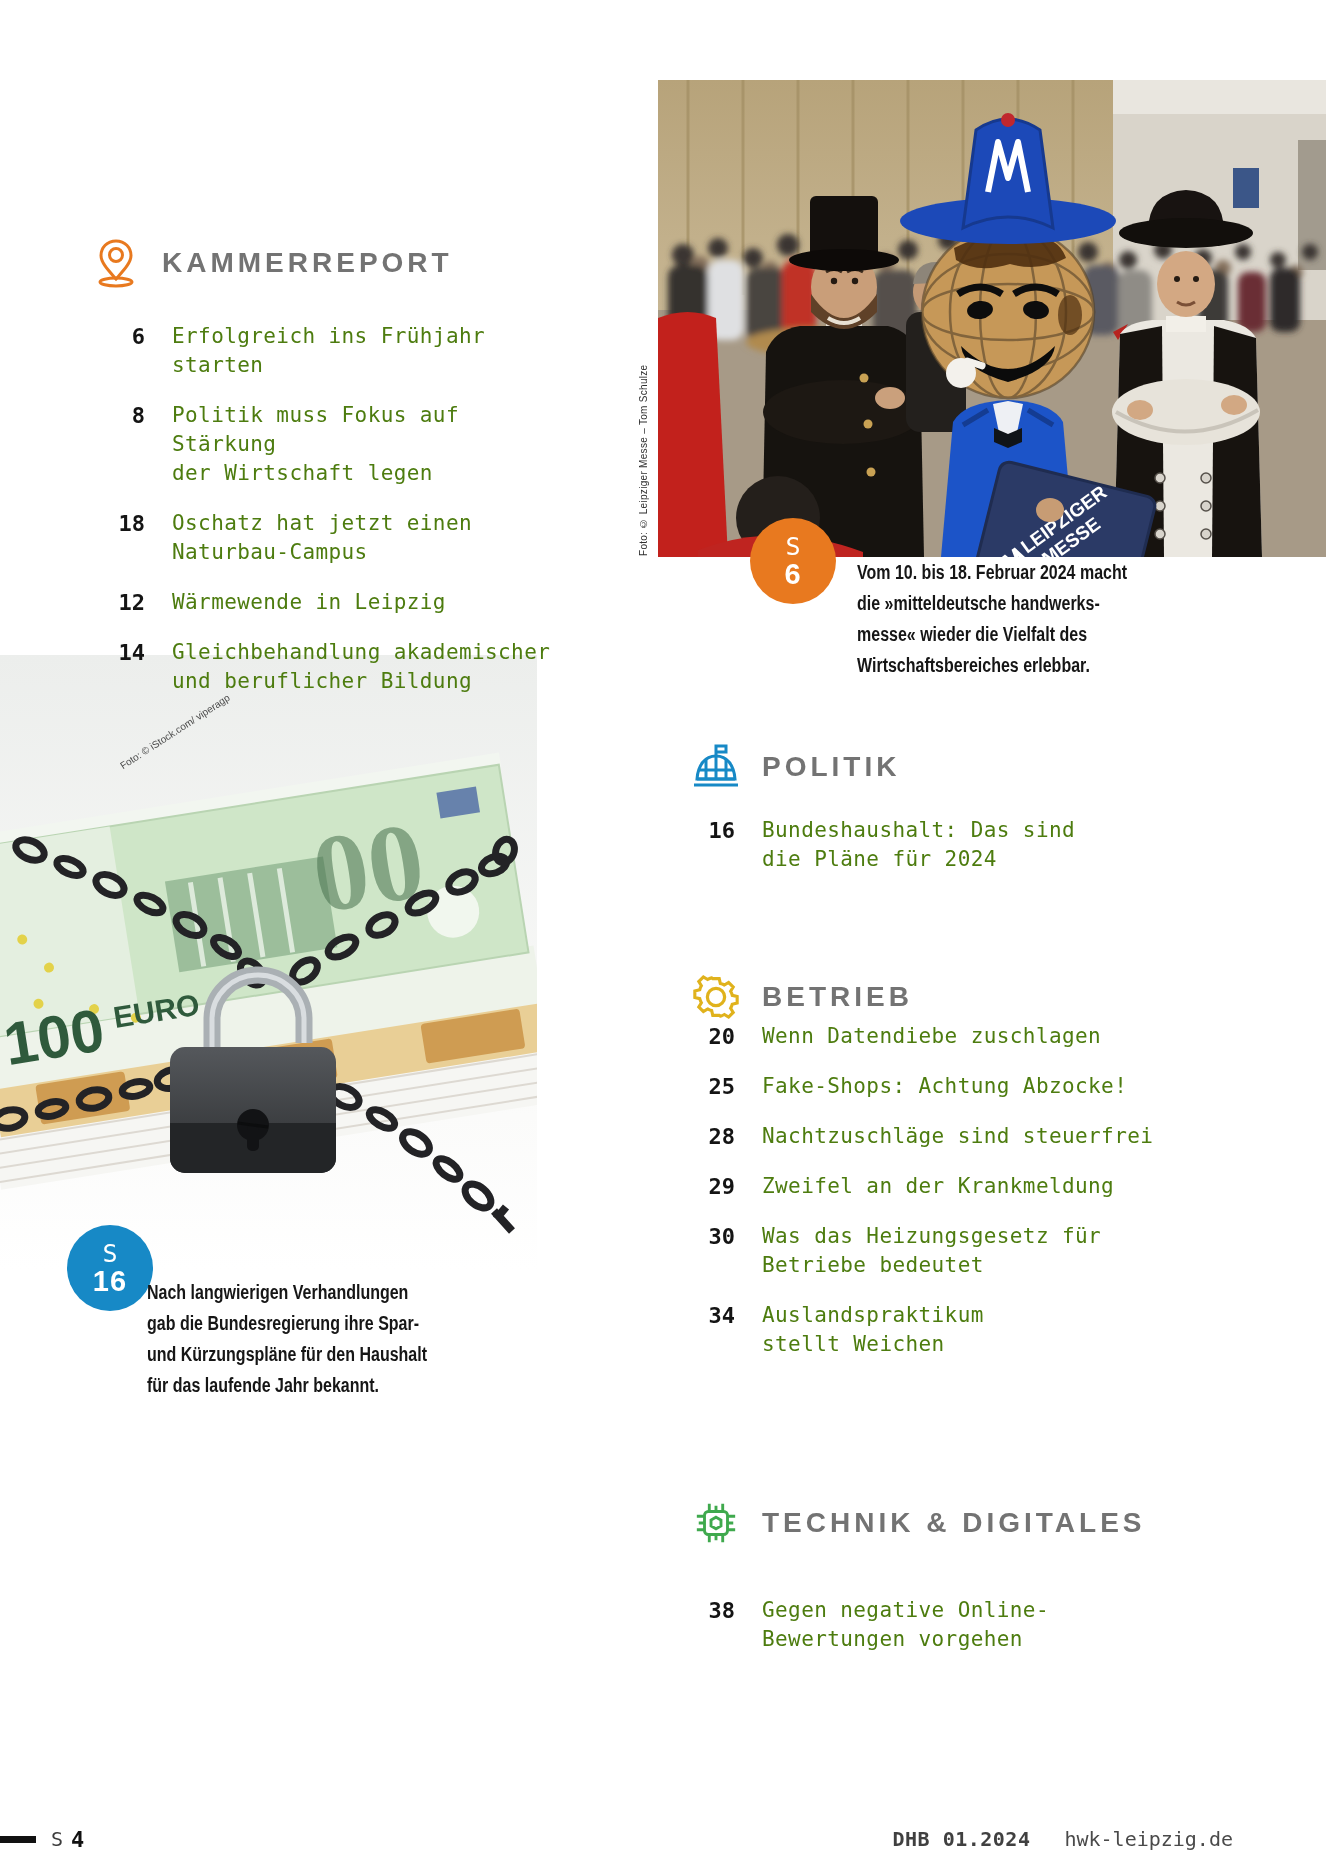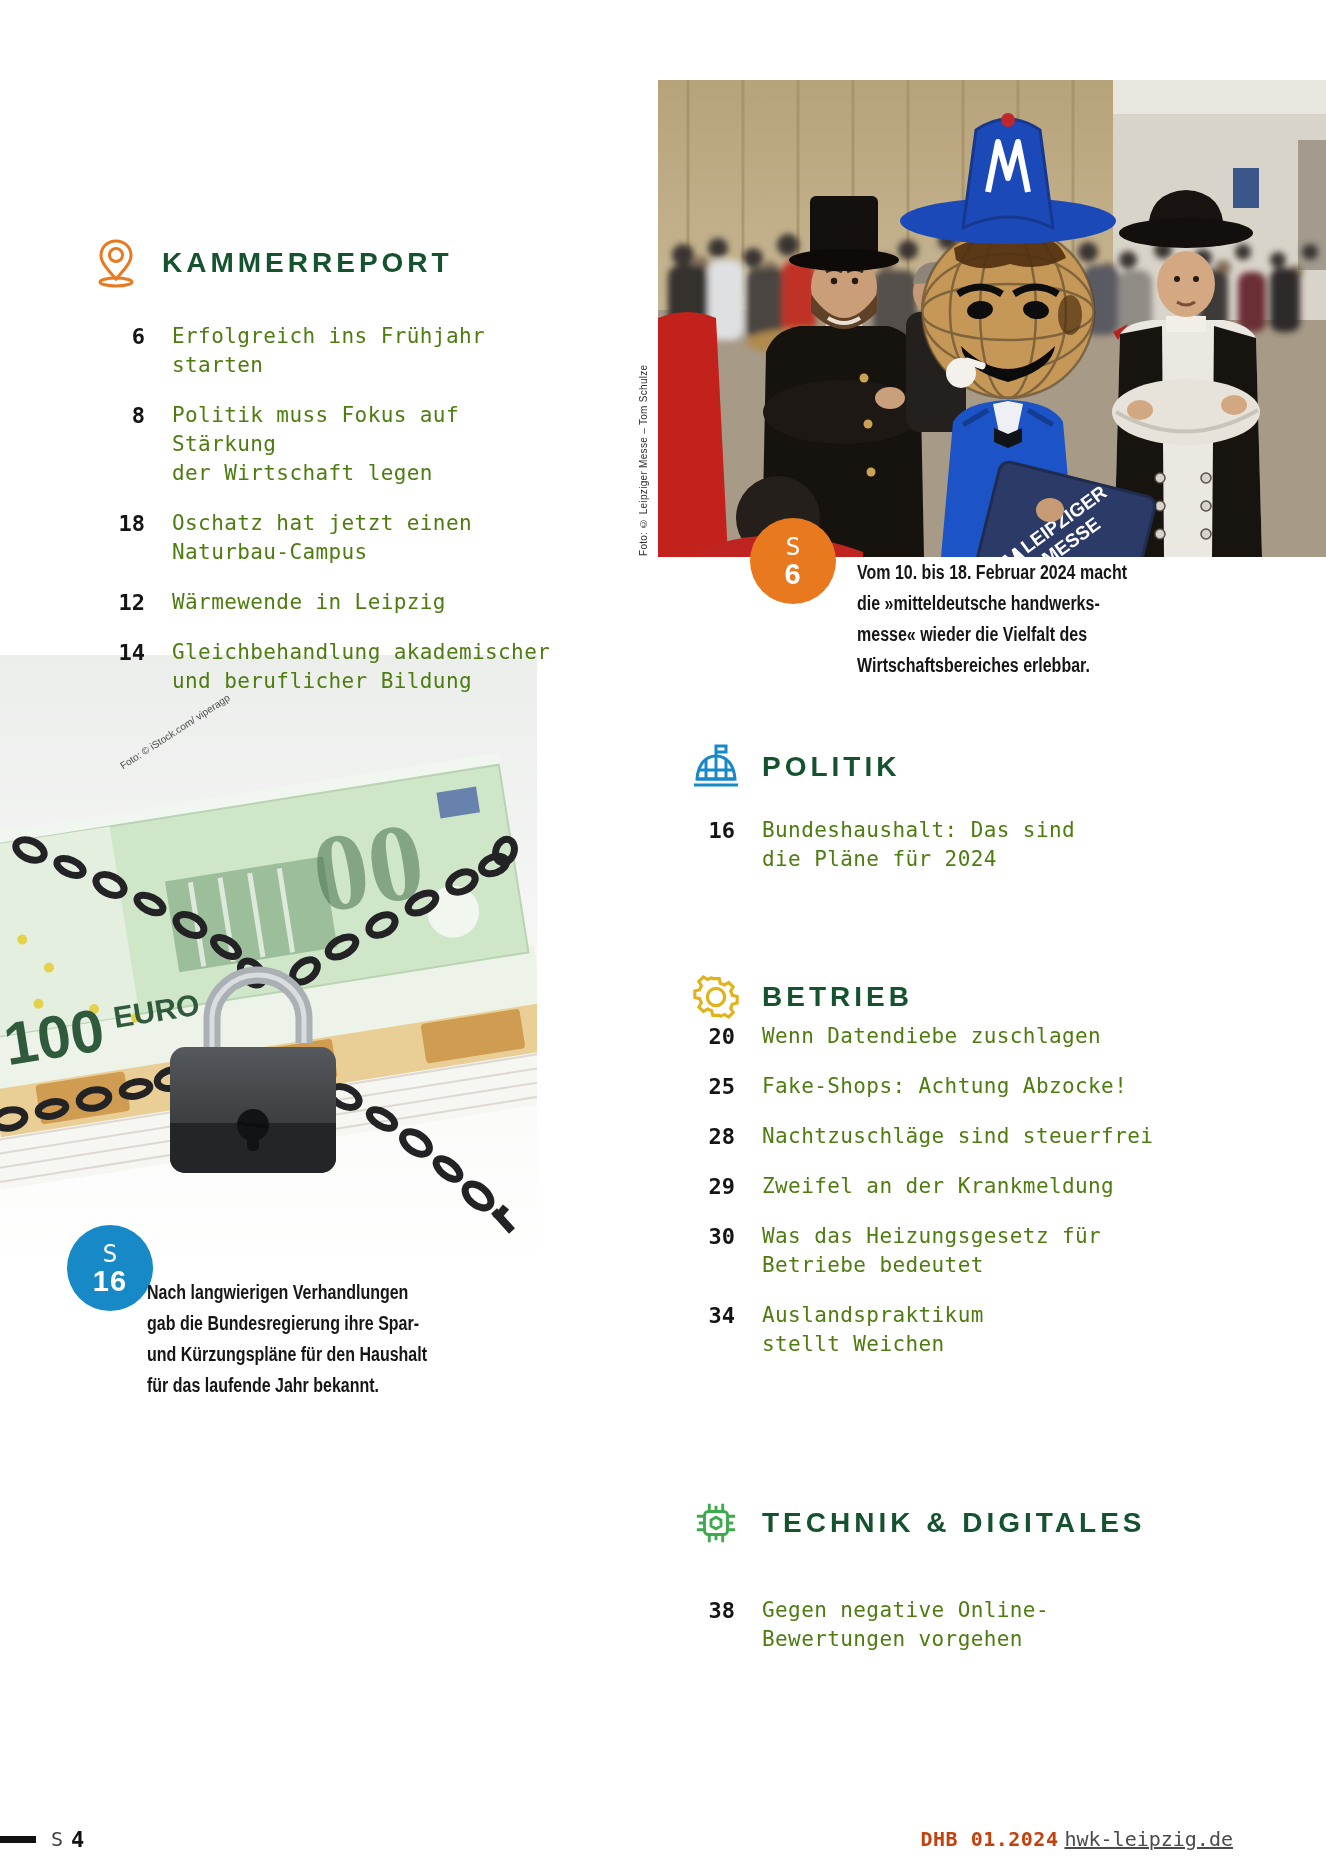--- a/index.html
+++ b/index.html
@@ -9,21 +9,21 @@
   
   .section{position:absolute;}
   .sec-kammerreport{left:60px;top:238px;width:500px;}
   .sec-politik{left:650px;top:742px;width:600px;}
   .sec-betrieb{left:650px;top:972px;width:600px;}
   .sec-technik{left:650px;top:1498px;width:600px;}
   .section-header{display:flex;align-items:center;height:50px;}
   .sec-kammerreport .section-header{padding-left:33px;}
   .sec-politik .section-header,.sec-betrieb .section-header,.sec-technik .section-header{padding-left:43px;}
   .sec-icon{width:46px;height:50px;flex:0 0 46px;margin-right:23px;display:flex;align-items:center;justify-content:center;}
-  .section-title{font-size:28px;font-weight:bold;letter-spacing:4px;color:#14532d;white-space:nowrap;}
+  .section-title{font-size:28px;font-weight:bold;letter-spacing:4px;color:#737373;white-space:nowrap;}
   .entries{list-style:none;margin:0;padding:0;}
   .sec-kammerreport .entries{margin-top:34px;}
   .sec-politik .entries{margin-top:24px;}
   .sec-betrieb .entries{}
   .sec-technik .entries{margin-top:48px;}
   .entries li{display:flex;margin-bottom:21px;}
   .num{width:108px;flex:0 0 108px;box-sizing:border-box;text-align:right;padding-right:23px;
        font-family:"DejaVu Sans Mono",monospace;font-weight:bold;font-size:22px;line-height:29px;color:#141414;}
   .etitle{font-family:"DejaVu Sans Mono",monospace;font-size:21px;line-height:29px;color:#4d7c0f;
           white-space:pre-line;letter-spacing:0.4px;padding-left:4px;}
@@ -49,22 +49,22 @@
                  white-space:pre-line;transform:scaleX(0.8);transform-origin:left top;letter-spacing:0;}
   .caption-fair{left:857px;top:557px;}
   .caption-money{left:147px;top:1277px;}
 
   
   .footer-left{position:absolute;left:0;top:1824px;height:30px;display:flex;align-items:center;}
   .footer-dash{width:36px;height:7px;background:#111;margin-right:15px;}
   .footer-s{font-family:"DejaVu Sans Mono",monospace;font-size:20px;color:#3c3c3c;}
   .footer-num{font-family:"DejaVu Sans Mono",monospace;font-weight:bold;font-size:22px;color:#111;margin-left:8px;}
   .footer-right{position:absolute;right:93px;top:1824px;height:30px;display:flex;align-items:center;}
-  .footer-issue{font-family:"DejaVu Sans Mono",monospace;font-weight:bold;font-size:20px;color:#c2410c;letter-spacing:0.5px;}
-  .footer-site{font-family:"DejaVu Sans Mono",monospace;font-size:20px;color:#4a4a4a;margin-left:6px;text-decoration:underline;}
+  .footer-issue{font-family:"DejaVu Sans Mono",monospace;font-weight:bold;font-size:20px;color:#404040;letter-spacing:0.5px;}
+  .footer-site{font-family:"DejaVu Sans Mono",monospace;font-size:20px;color:#4a4a4a;margin-left:34px;}
 </style>
 </head>
 <body>
 
 <div id="page">
 
   <div class="photo-fair">
     <svg width="668" height="477" viewBox="0 0 668 477">
       <defs>
         <filter id="blur3">

